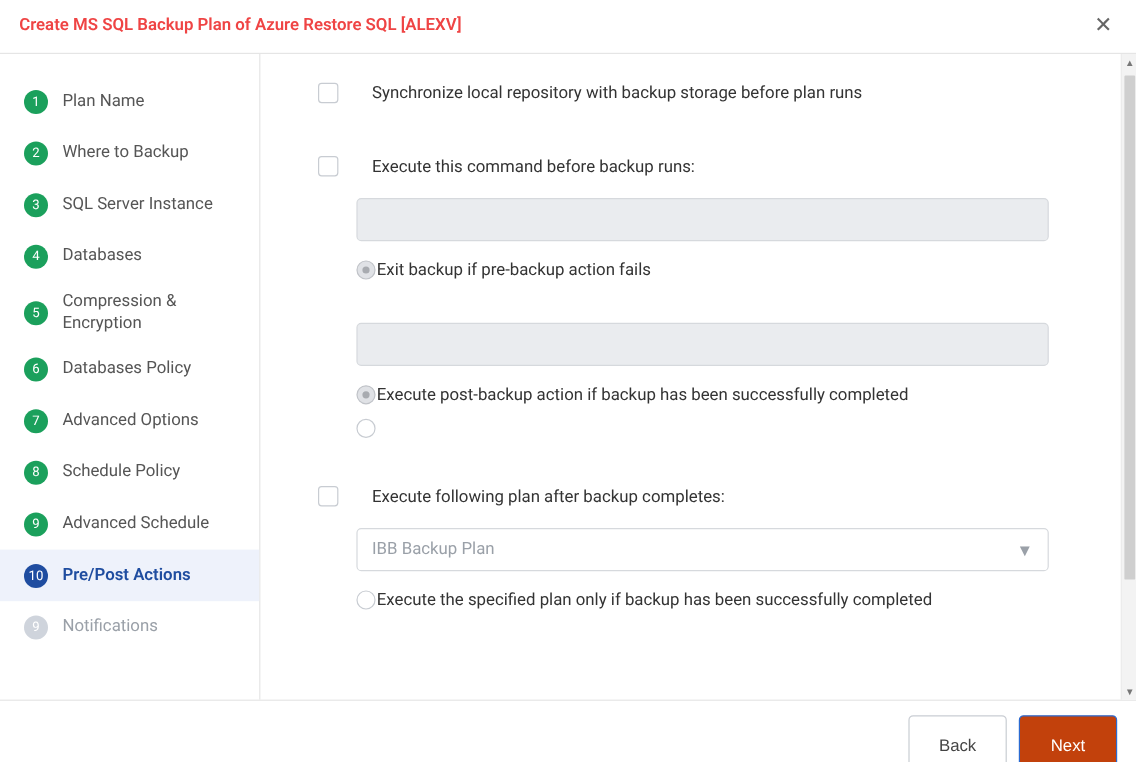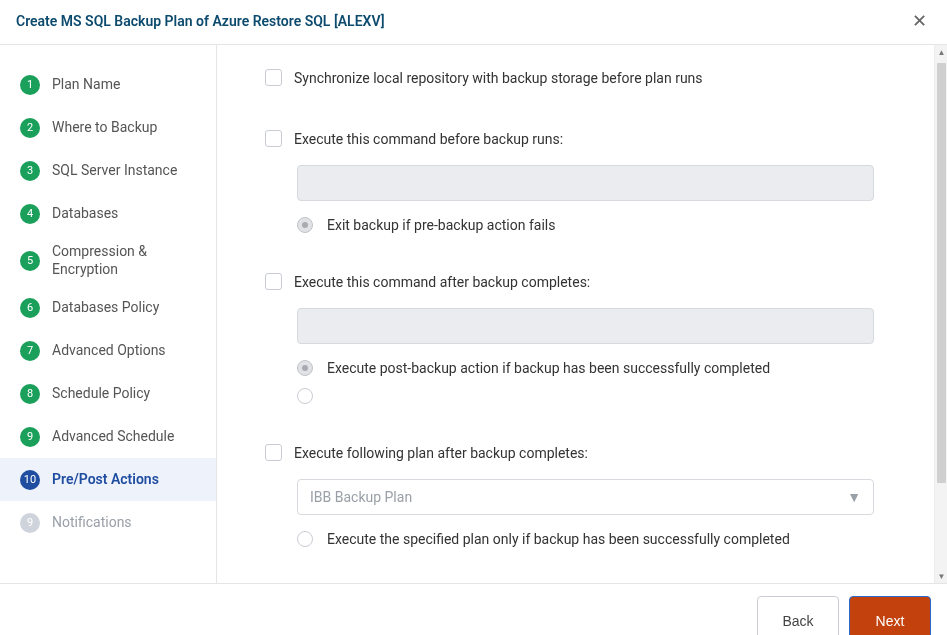--- a/index.html
+++ b/index.html
@@ -18,21 +18,21 @@
     }
     .dialog-header {
       display: flex;
       justify-content: space-between;
       align-items: center;
       padding: 10px 16px 12px;
       border-bottom: 1px solid #e5e5e5;
     }
     .dialog-title {
       font-weight: 600;
-      color: #0c4a6e;
+      color: #ef4444;
     }
     .close-btn {
       font-size: 18px;
       color: #666;
       cursor: pointer;
       border: none;
       background: none;
       padding: 0 4px;
     }
     .dialog-body {
@@ -97,21 +97,21 @@
       padding: 0 12px 0 0;
     }
     .form-section {
       padding-left: 48px;
       padding-right: 48px;
       padding-top: 12px;
     }
     .check-row {
       display: flex;
       align-items: center;
-      gap: 12px;
+      gap: 28px;
       padding-top: 12px;
       padding-bottom: 10px;
     }
     .group-spacer {
       height: 22px;
     }
     .chk {
       width: 17px;
       height: 17px;
       border: 1px solid #c8ccd2;
@@ -129,21 +129,21 @@
       border: 1px solid #d6d9dd;
       background: #eaecef;
       border-radius: 4px;
       margin-top: 8px;
       margin-bottom: 10px;
       padding: 0 10px;
       font-size: 14px;
     }
     .radio-row {
       display: flex;
-      gap: 14px;
+      gap: 1px;
       margin-left: 32px;
       padding: 6px 0;
     }
     .radio {
       width: 16px;
       height: 16px;
       border: 1px solid #c8ccd2;
       border-radius: 50%;
       background: #fff;
       flex-shrink: 0;
@@ -311,24 +311,20 @@
         <input class="input-text" type="text" disabled="" value="" style="">
 
         <div class="radio-row">
           <div class="radio selected"></div>
           <div class="radio-label">Exit backup if pre-backup action fails</div>
         </div>
 
         <div class="group-spacer"></div>
 
         
-        <div class="check-row">
-          <div class="chk"></div>
-          <div class="section-label">Execute this command after backup completes:</div>
-        </div>
         <input class="input-text" type="text" disabled="" value="" style="">
 
         <div class="radio-row">
           <div class="radio selected"></div>
           <div class="radio-label">Execute post-backup action if backup has been successfully completed</div>
         </div>
         <div class="radio-row">
           <div class="radio"></div>
         </div>
 

